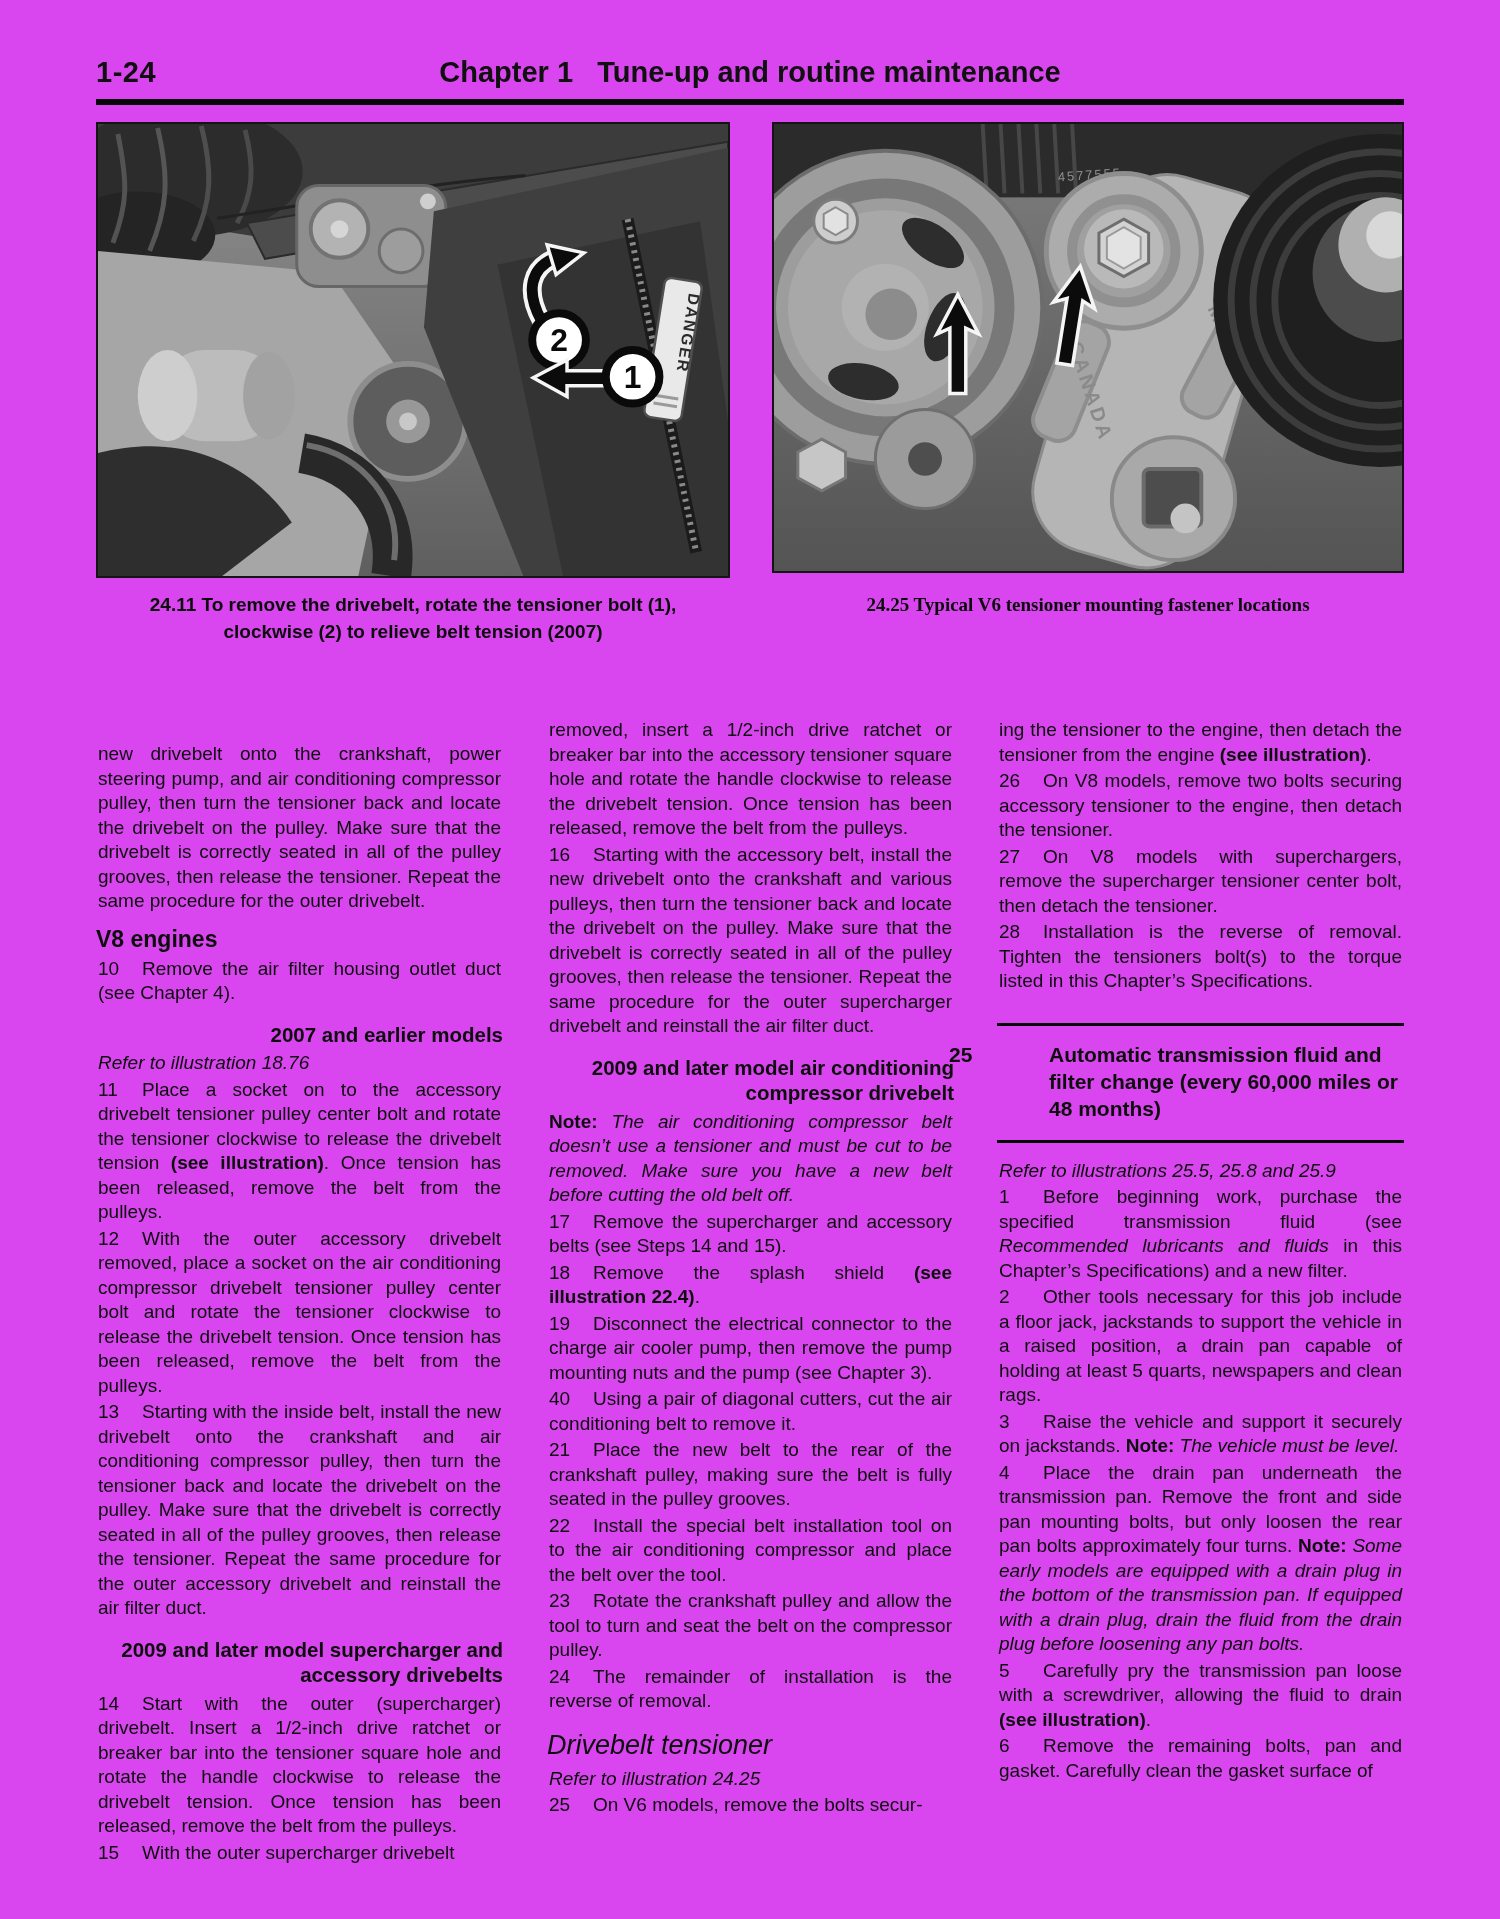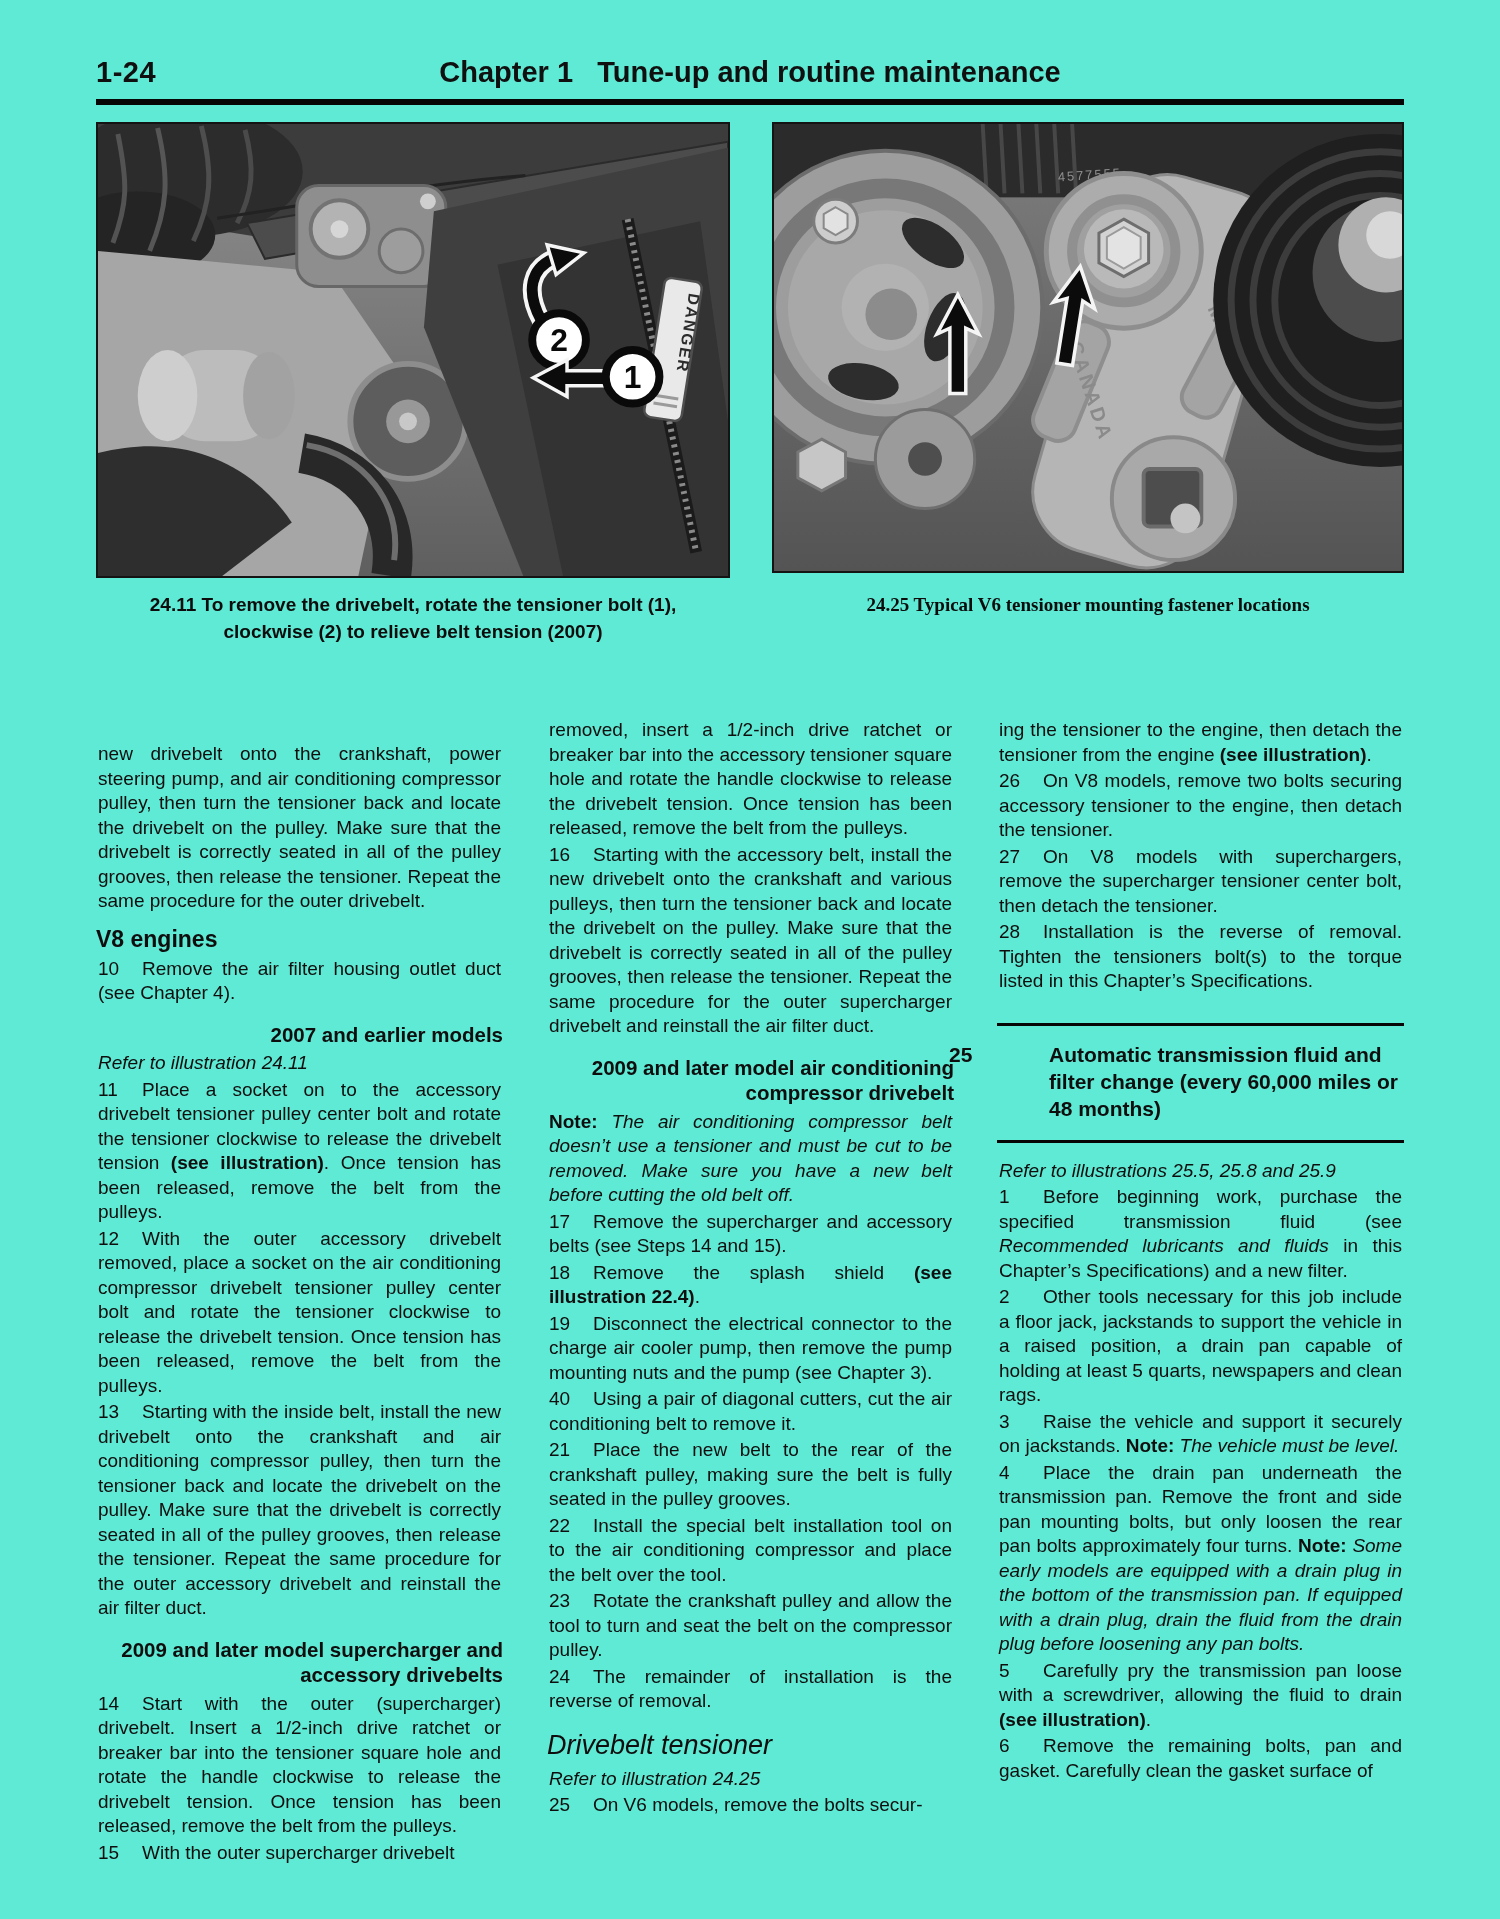--- a/index.html
+++ b/index.html
@@ -1,16 +1,16 @@
 <!DOCTYPE html>
 <html><head>
 <meta charset="utf-8">
 <style>
   html,body{margin:0;padding:0;background:#ffffff;}
-  .page{position:relative;width:1500px;height:1919px;background:#5eead4;
+  .page{position:relative;width:1500px;height:1919px;background:#d946ef;
         font-family:"Liberation Sans","DejaVu Sans",sans-serif;color:#101010;overflow:hidden;}
 
   
   .page-number{position:absolute;left:96px;top:56px;font-size:29px;font-weight:bold;letter-spacing:.5px;}
   .chapter-title{position:absolute;left:0;top:56px;width:100%;text-align:center;
                  font-size:29px;font-weight:bold;white-space:pre;}
   .header-rule{position:absolute;left:96px;top:99px;width:1308px;height:6px;background:#060606;}
 
   
   .photo{position:absolute;top:122px;border:2px solid #141414;box-sizing:border-box;background:#777;}
@@ -230,21 +230,21 @@
   </div>
   <div class="caption" id="caption2">
     <span>24.25  Typical V6 tensioner mounting fastener locations</span>
   </div>
 
   <div class="col" id="col1">
       <p class="para"><span>new drivebelt onto the crankshaft, power steering pump, and air conditioning compressor pulley, then turn the tensioner back and locate the drivebelt on the pulley. Make sure that the drivebelt is correctly seated in all of the pulley grooves, then release the tensioner. Repeat the same procedure for the outer drivebelt.</span></p>
       <h3 class="h-sub"><span>V8 engines</span></h3>
       <p class="para"><span class="seg-num">10</span><span>Remove the air filter housing outlet duct (see Chapter 4).</span></p>
       <h4 class="h-model"><span>2007 and earlier models</span></h4>
-      <p class="refer"><span>Refer to illustration 24.11</span></p>
+      <p class="refer"><span>Refer to illustration 18.76</span></p>
       <p class="para"><span class="seg-num">11</span><span>Place a socket on to the accessory drivebelt tensioner pulley center bolt and rotate the tensioner clockwise to release the drivebelt tension </span><span class="seg-b">(see illustration)</span><span>. Once tension has been released, remove the belt from the pulleys.</span></p>
       <p class="para"><span class="seg-num">12</span><span>With the outer accessory drivebelt removed, place a socket on the air conditioning compressor drivebelt tensioner pulley center bolt and rotate the tensioner clockwise to release the drivebelt tension. Once tension has been released, remove the belt from the pulleys.</span></p>
       <p class="para"><span class="seg-num">13</span><span>Starting with the inside belt, install the new drivebelt onto the crankshaft and air conditioning compressor pulley, then turn the tensioner back and locate the drivebelt on the pulley. Make sure that the drivebelt is correctly seated in all of the pulley grooves, then release the tensioner. Repeat the same procedure for the outer accessory drivebelt and reinstall the air filter duct.</span></p>
       <h4 class="h-model"><span>2009 and later model supercharger and accessory drivebelts</span></h4>
       <p class="para"><span class="seg-num">14</span><span>Start with the outer (supercharger) drivebelt. Insert a 1/2-inch drive ratchet or breaker bar into the tensioner square hole and rotate the handle clockwise to release the drivebelt tension. Once tension has been released, remove the belt from the pulleys.</span></p>
       <p class="para"><span class="seg-num">15</span><span>With the outer supercharger drivebelt</span></p>
     </div>
   <div class="col" id="col2">
       <p class="para"><span>removed, insert a 1/2-inch drive ratchet or breaker bar into the accessory tensioner square hole and rotate the handle clockwise to release the drivebelt tension. Once tension has been released, remove the belt from the pulleys.</span></p>
       <p class="para"><span class="seg-num">16</span><span>Starting with the accessory belt, install the new drivebelt onto the crankshaft and various pulleys, then turn the tensioner back and locate the drivebelt on the pulley. Make sure that the drivebelt is correctly seated in all of the pulley grooves, then release the tensioner. Repeat the same procedure for the outer supercharger drivebelt and reinstall the air filter duct.</span></p>

